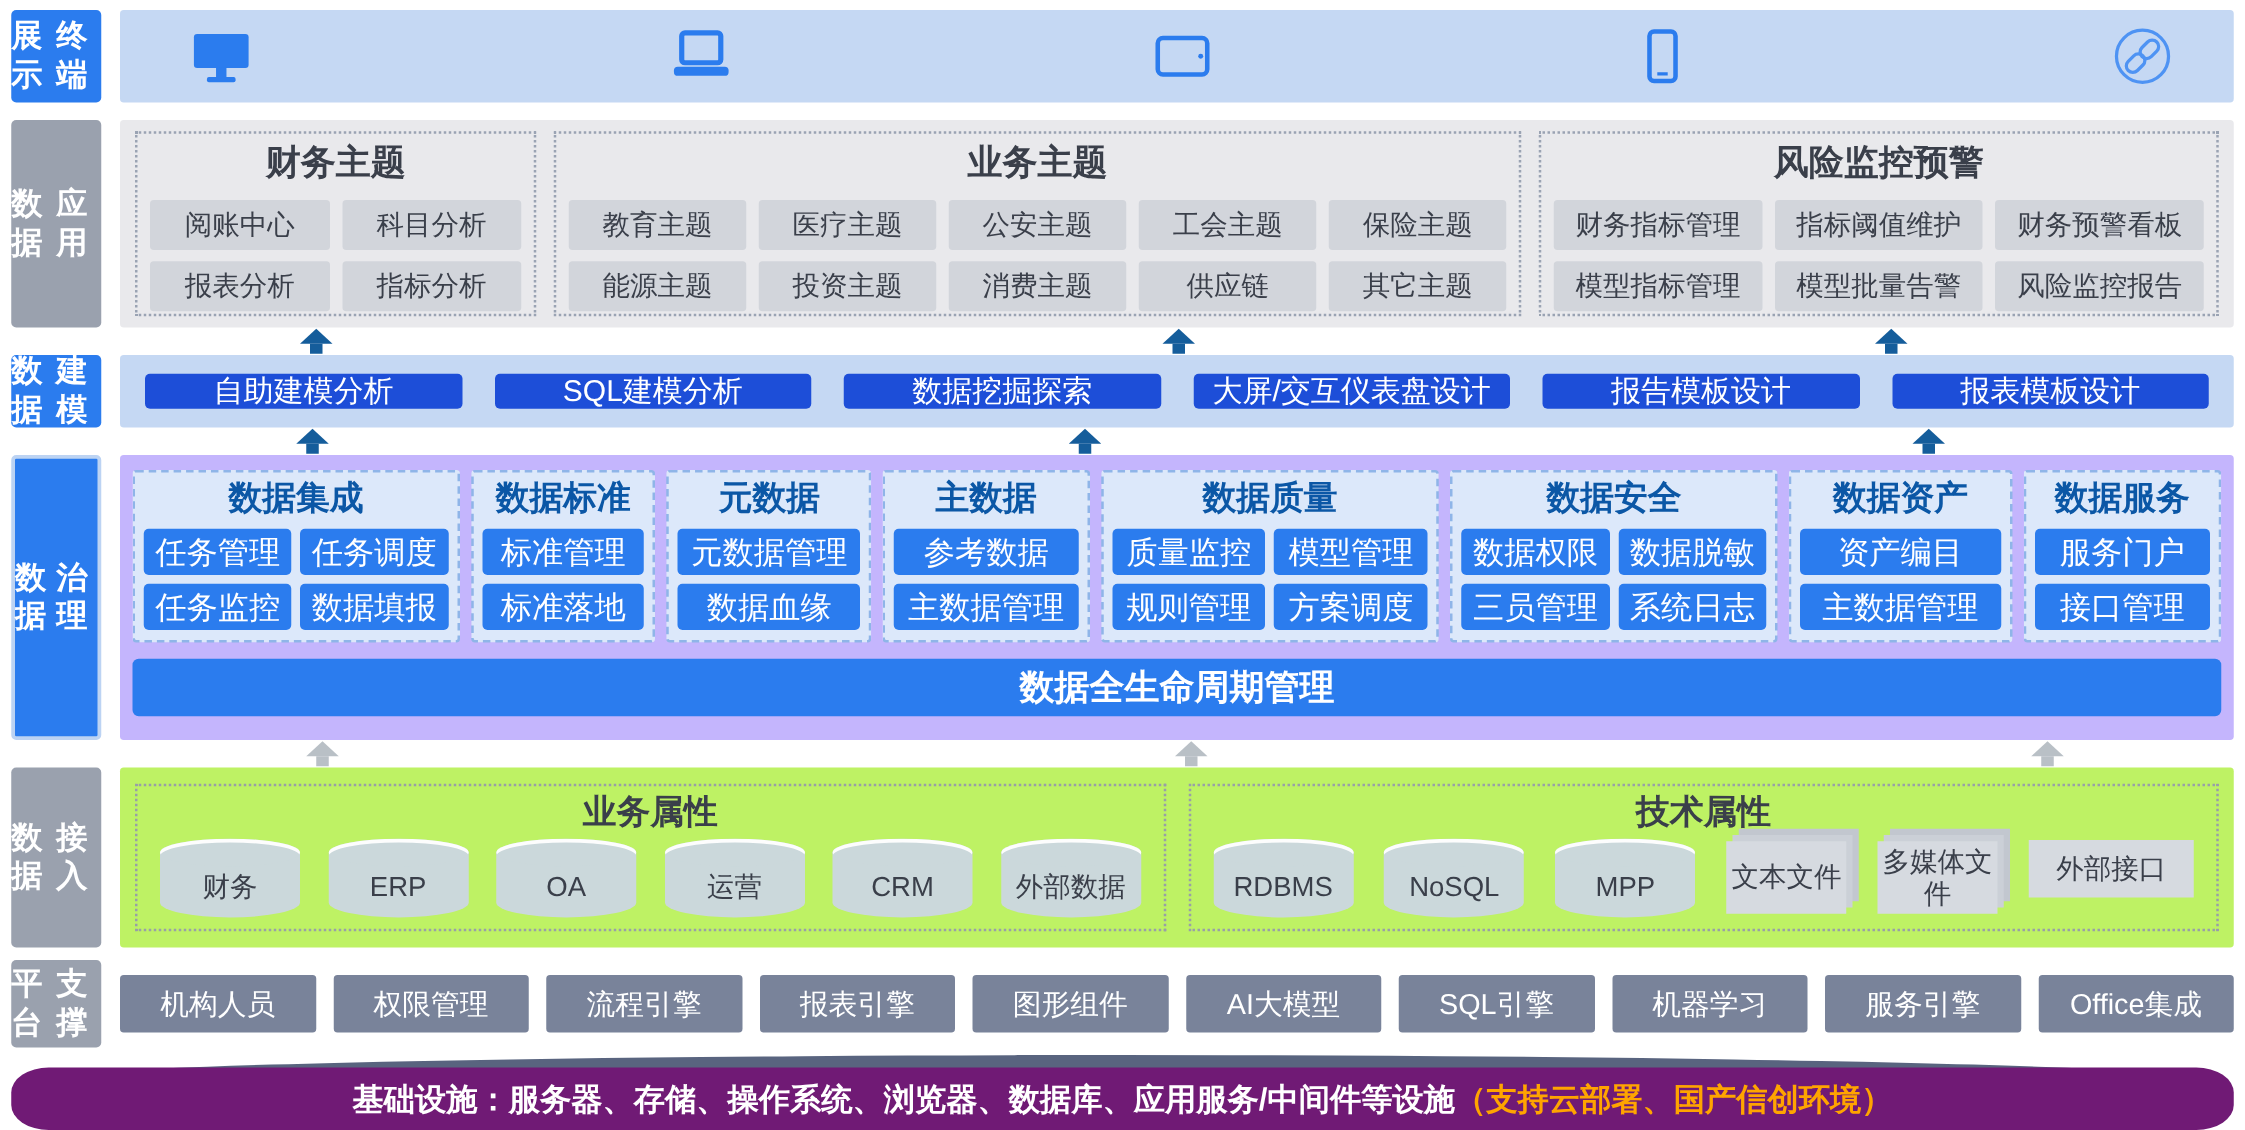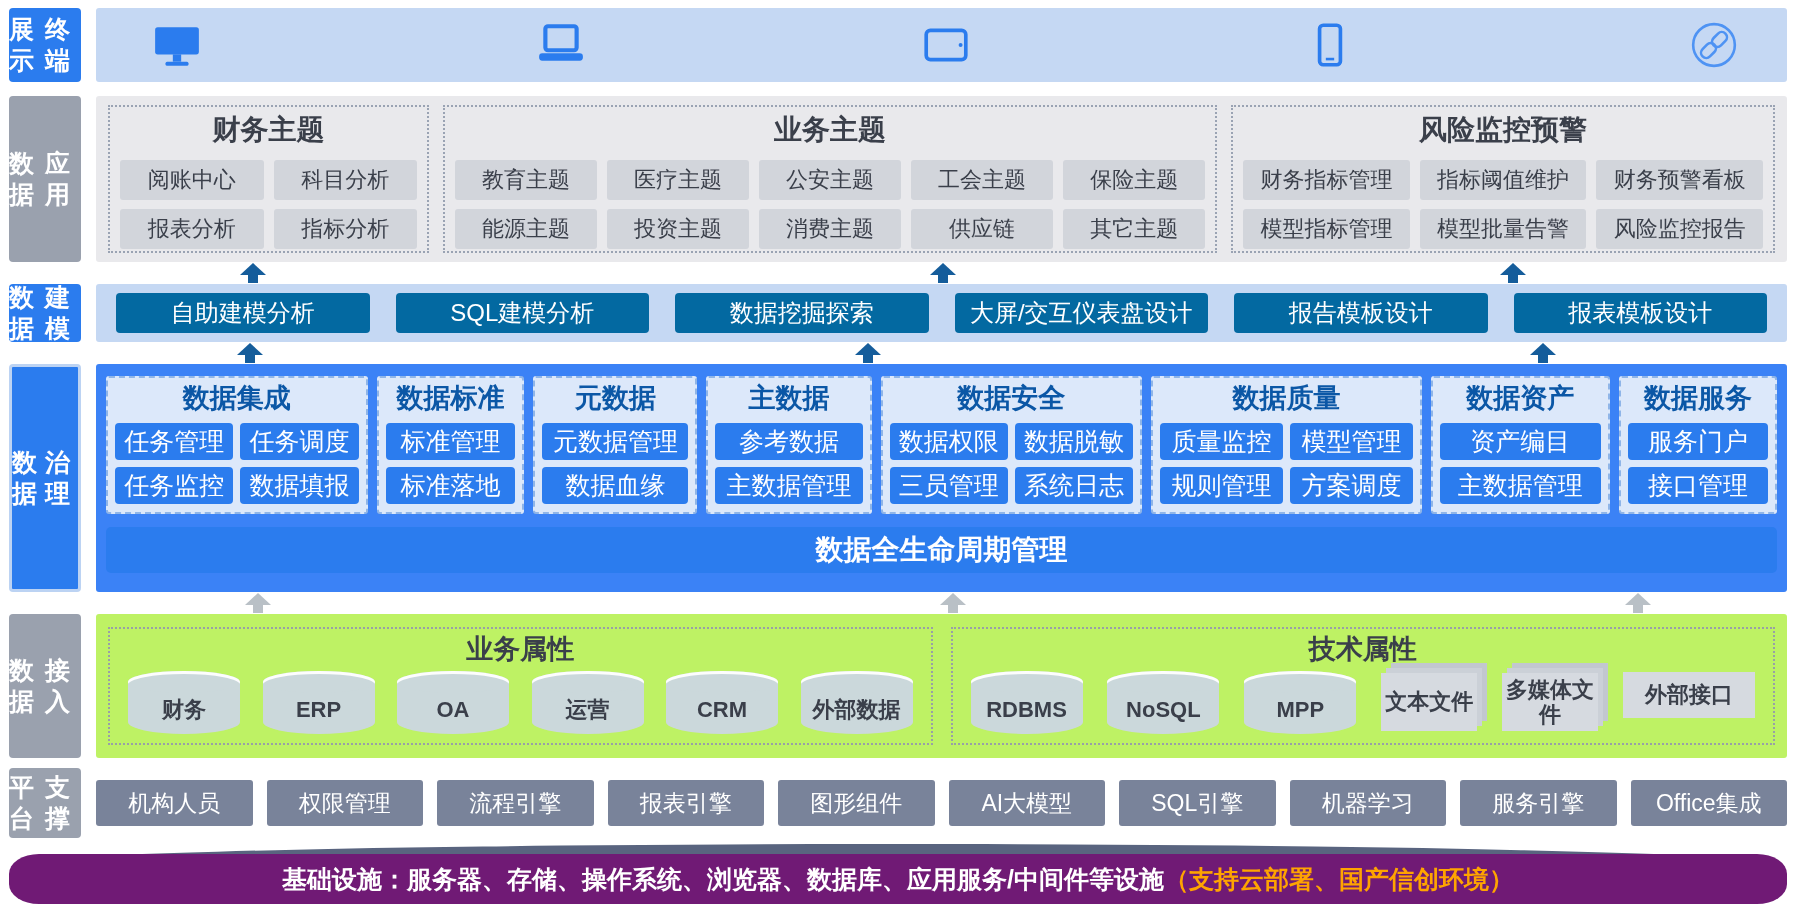--- a/index.html
+++ b/index.html
@@ -39,44 +39,44 @@
   .up-arrow { position: absolute; top: 1px; width: 26px; }
   .up-arrow .head { display: block; width: 0; height: 0; margin: 0 auto;
                     border-left: 13px solid transparent; border-right: 13px solid transparent; border-bottom: 12px solid #155D9B; }
   .up-arrow .stem { display: block; width: 10px; height: 8px; margin: 0 auto; background: #155D9B; }
   .arrow-gray .head { border-bottom-color: #B9C0C6; }
   .arrow-gray .stem { background: #B9C0C6; }
 
   
   .band-modeling { height: 58px; }
   .modeling-content { background: #C5D8F3; display: flex; align-items: center; gap: 26px; padding: 0 20px; }
-  .blue-btn { flex: 1; height: 40px; background: #0369a1; border-radius: 4px; color: #fff; font-size: 24px;
+  .blue-btn { flex: 1; height: 28px; background: #1d4ed8; border-radius: 4px; color: #fff; font-size: 24px;
               display: flex; align-items: center; justify-content: center; white-space: nowrap; }
 
   
   .band-governance { height: 228px; }
-  .gov-content { background: #3b82f6; padding: 12px 10px; }
+  .gov-content { background: #c4b5fd; padding: 12px 10px; }
   .gov-cols { display: flex; gap: 9px; }
   .gov-col { background: #DCE8FA; border: 2px dashed #8FB5E8; border-radius: 3px; padding: 2px 7px 8px;
              display: flex; flex-direction: column; gap: 7px; }
   .gov-flex-0 { flex: 2.12; } .gov-flex-1 { flex: 1.13; } .gov-flex-2 { flex: 1.27; } .gov-flex-3 { flex: 1.28; }
   .gov-flex-4 { flex: 2.20; } .gov-flex-5 { flex: 2.12; } .gov-flex-6 { flex: 1.40; } .gov-flex-7 { flex: 1.22; }
   .gov-title { font-size: 27px; font-weight: 700; color: #0B57A6; text-align: center; height: 36px; line-height: 36px; }
   .gov-row { display: flex; gap: 7px; }
   .gov-btn { flex: 1; height: 37px; background: #2B7CEE; border-radius: 4px; color: #fff; font-size: 25px;
              display: flex; align-items: center; justify-content: center; white-space: nowrap; overflow: hidden; }
   .lifecycle { margin-top: 13px; height: 46px; background: #2B7CEE; border-radius: 5px; color: #fff;
                font-size: 28px; font-weight: 700; display: flex; align-items: center; justify-content: center; }
 
   
   .band-access { height: 144px; margin-bottom: 10px; }
   .access-content { background: #bef264; display: flex; gap: 18px; padding: 13px 12px; }
   .acc-group { flex: 1; border: 2px dotted #98A0A6; padding: 0 14px 8px; display: flex; flex-direction: column; }
   .acc-title { font-size: 27px; font-weight: 700; color: #3A3F4A; text-align: center; height: 40px; line-height: 40px; }
-  .acc-items { flex: 1; display: flex; align-items: center; justify-content: space-between; gap: 10px; padding: 0 4px; font-weight: bold; }
+  .acc-items { flex: 1; display: flex; align-items: center; justify-content: space-between; gap: 10px; padding: 0 4px; }
   .cyl { position: relative; min-width: 112px; padding: 0 8px; height: 52px; background: #CBD8DB; margin-top: 12px;
          border-radius: 0 0 56px 56px / 0 0 12px 12px; display: flex; align-items: center; justify-content: center;
          font-size: 22px; color: #3A3F4A; white-space: nowrap; }
   .cyl::before { content: ""; position: absolute; left: 0; right: 0; top: -11px; height: 22px; background: #CBD8DB;
                  border-radius: 50%; box-shadow: inset 0 3px 0 rgba(255,255,255,0.95); }
   .cyl .cyl-label { position: relative; z-index: 1; margin-top: 4px; }
   .files { position: relative; width: 96px; height: 58px; }
   .files::before { content: ""; position: absolute; left: 10px; top: -10px; right: -10px; bottom: 10px; background: #C2C7CF; }
   .files::after  { content: ""; position: absolute; left: 5px; top: -5px; right: -5px; bottom: 5px; background: #CBD0D7; }
   .files .files-label { position: absolute; inset: 0; background: #D6DAE0; z-index: 1; display: flex; align-items: center;
@@ -279,40 +279,40 @@
           </div>
           <div class="gov-col gov-flex-3">
             <div class="gov-title">主数据</div>
             <div class="gov-row">
               <div class="gov-btn">参考数据</div>
             </div>
             <div class="gov-row">
               <div class="gov-btn">主数据管理</div>
             </div>
           </div>
+          <div class="gov-col gov-flex-4">
+            <div class="gov-title">数据质量</div>
+            <div class="gov-row">
+              <div class="gov-btn">质量监控</div>
+              <div class="gov-btn">模型管理</div>
+            </div>
+            <div class="gov-row">
+              <div class="gov-btn">规则管理</div>
+              <div class="gov-btn">方案调度</div>
+            </div>
+          </div>
           <div class="gov-col gov-flex-5">
             <div class="gov-title">数据安全</div>
             <div class="gov-row">
               <div class="gov-btn">数据权限</div>
               <div class="gov-btn">数据脱敏</div>
             </div>
             <div class="gov-row">
               <div class="gov-btn">三员管理</div>
               <div class="gov-btn">系统日志</div>
-            </div>
-          </div>
-          <div class="gov-col gov-flex-4">
-            <div class="gov-title">数据质量</div>
-            <div class="gov-row">
-              <div class="gov-btn">质量监控</div>
-              <div class="gov-btn">模型管理</div>
-            </div>
-            <div class="gov-row">
-              <div class="gov-btn">规则管理</div>
-              <div class="gov-btn">方案调度</div>
             </div>
           </div>
           <div class="gov-col gov-flex-6">
             <div class="gov-title">数据资产</div>
             <div class="gov-row">
               <div class="gov-btn">资产编目</div>
             </div>
             <div class="gov-row">
               <div class="gov-btn">主数据管理</div>
             </div>

